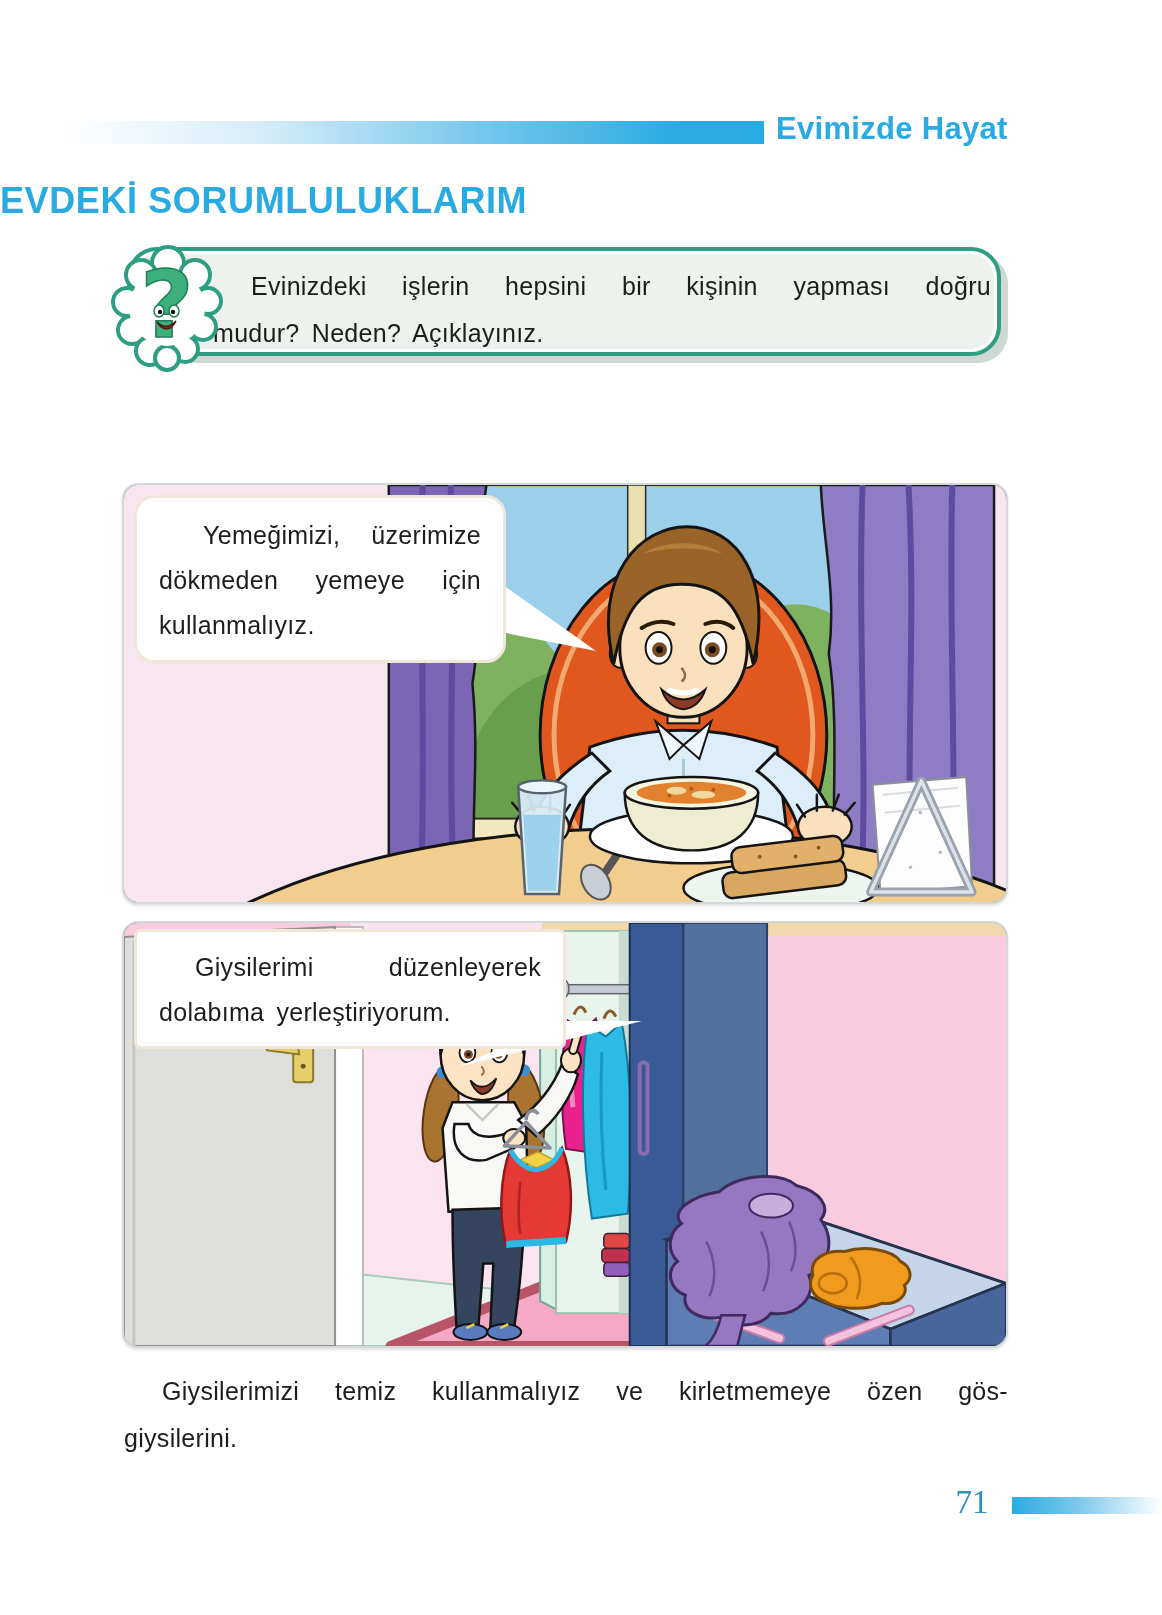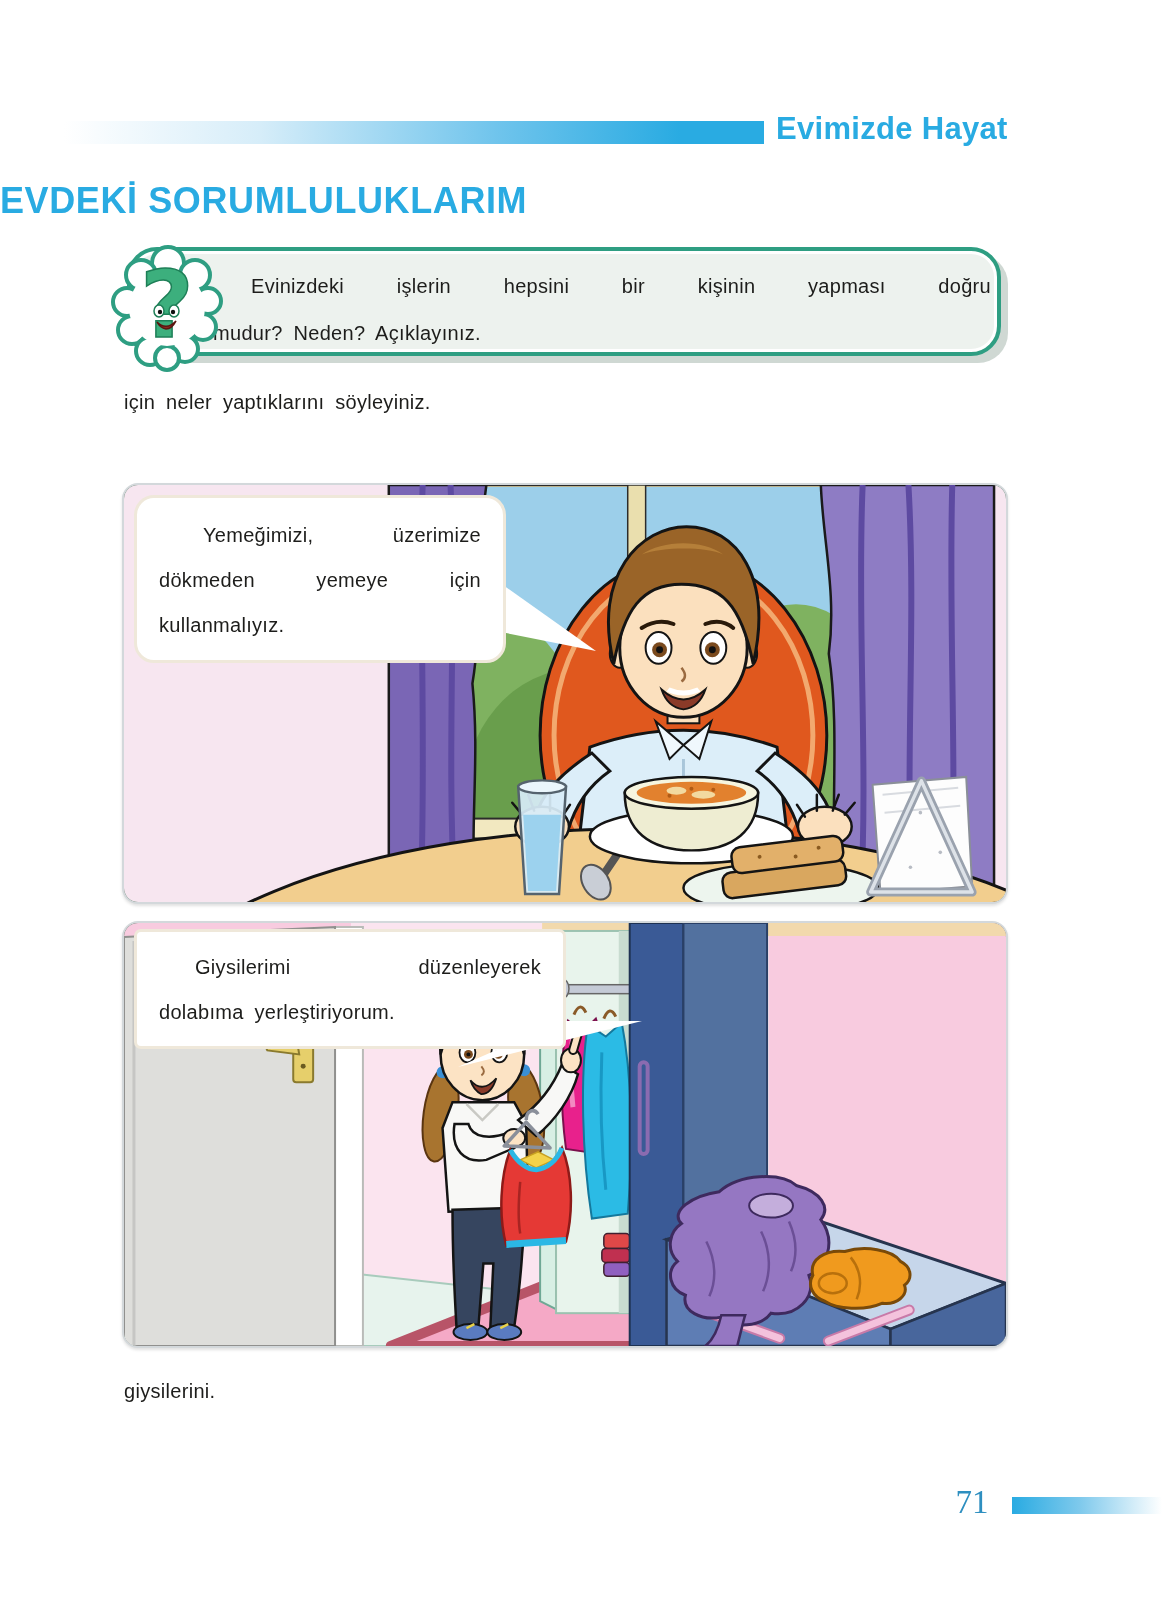--- a/index.html
+++ b/index.html
@@ -25,21 +25,21 @@
   
   .qbox {
     position:absolute; left:127px; top:231px; width:874px; height:109px;
     background:#EDF2EE; border:4px solid #2E9E82; border-radius:30px;
     box-shadow:7px 7px 0 rgba(148,168,158,0.45), inset 0 0 0 3px #ffffff;
   }
   .qtext { position:absolute; left:213px; top:247px; width:778px; }
   .mascot { position:absolute; left:110px; top:229px; width:116px; height:130px; }
   
   .txt-line {
-    font-size:20px; line-height:47px; word-spacing:5px; letter-spacing:0.3px;
+    font-size:25px; line-height:47px; word-spacing:5px; letter-spacing:0.3px;
     color:#1d1d1b;
   }
   .jl { text-align:justify; text-align-last:justify; }
   .ind { padding-left:38px; }
   .intro   { position:absolute; left:124px; top:363px;  width:884px; }
   .closing { position:absolute; left:124px; top:1352px; width:884px; }
   
   .panel {
     position:absolute; left:122px; width:886px;
     border:2px solid #D3D8DB; border-radius:16px; overflow:hidden;
@@ -102,21 +102,20 @@
       <text x="57" y="92" font-size="92" font-weight="bold" text-anchor="middle" font-family="DejaVu Sans, sans-serif" fill="#3CAF7D" stroke="#1E7F57" stroke-width="1.5">?</text>
       <ellipse cx="49" cy="66" rx="5" ry="6" fill="#ffffff" stroke="#1E7F57" stroke-width="1.5"></ellipse>
       <ellipse cx="64" cy="66" rx="5" ry="6" fill="#ffffff" stroke="#1E7F57" stroke-width="1.5"></ellipse>
       <circle cx="50" cy="67" r="2.2" fill="#111"></circle>
         <circle cx="63" cy="67" r="2.2" fill="#111"></circle>
       <path d="M47,77 Q56,86 66,76 Q62,84 56,84 Q50,83 47,77 Z" fill="#8A2A20" stroke="#5A1510" stroke-width="1.5"></path>
     </svg>
   </div>
 
   <div class="intro">
-    <div class="txt-line">için neler yaptıklarını söyleyiniz.</div>
   </div>
 
   <figure class="panel panel1">
     <svg class="scene" viewBox="0 0 886 420" preserveAspectRatio="none">
       <defs>
         <clipPath id="glass1">
             <rect x="313" y="2" width="424" height="334"></rect>
           </clipPath>
       </defs>
       <rect width="886" height="420" fill="#F7E6F0"></rect>
@@ -338,19 +337,20 @@
     <svg class="tail tail2" width="200" height="60">
       <polygon points="112,2 192,2 8,48" fill="#ffffff"></polygon>
     </svg>
     <div class="bubble bubble2">
       <div class="txt-line jl" style="padding-left:36px">Giysilerimi düzenleyerek</div>
       <div class="txt-line">dolabıma yerleştiriyorum.</div>
     </div>
   </figure>
 
   <div class="closing">
+    <div class="txt-line jl ind">Giysilerimizi temiz kullanmalıyız ve kirletmemeye özen gös-</div>
     <div class="txt-line">giysilerini.</div>
   </div>
 
   <div class="page-number">71</div>
   <div class="footer-bar"></div>
 
 </div>
 
 </body></html>

